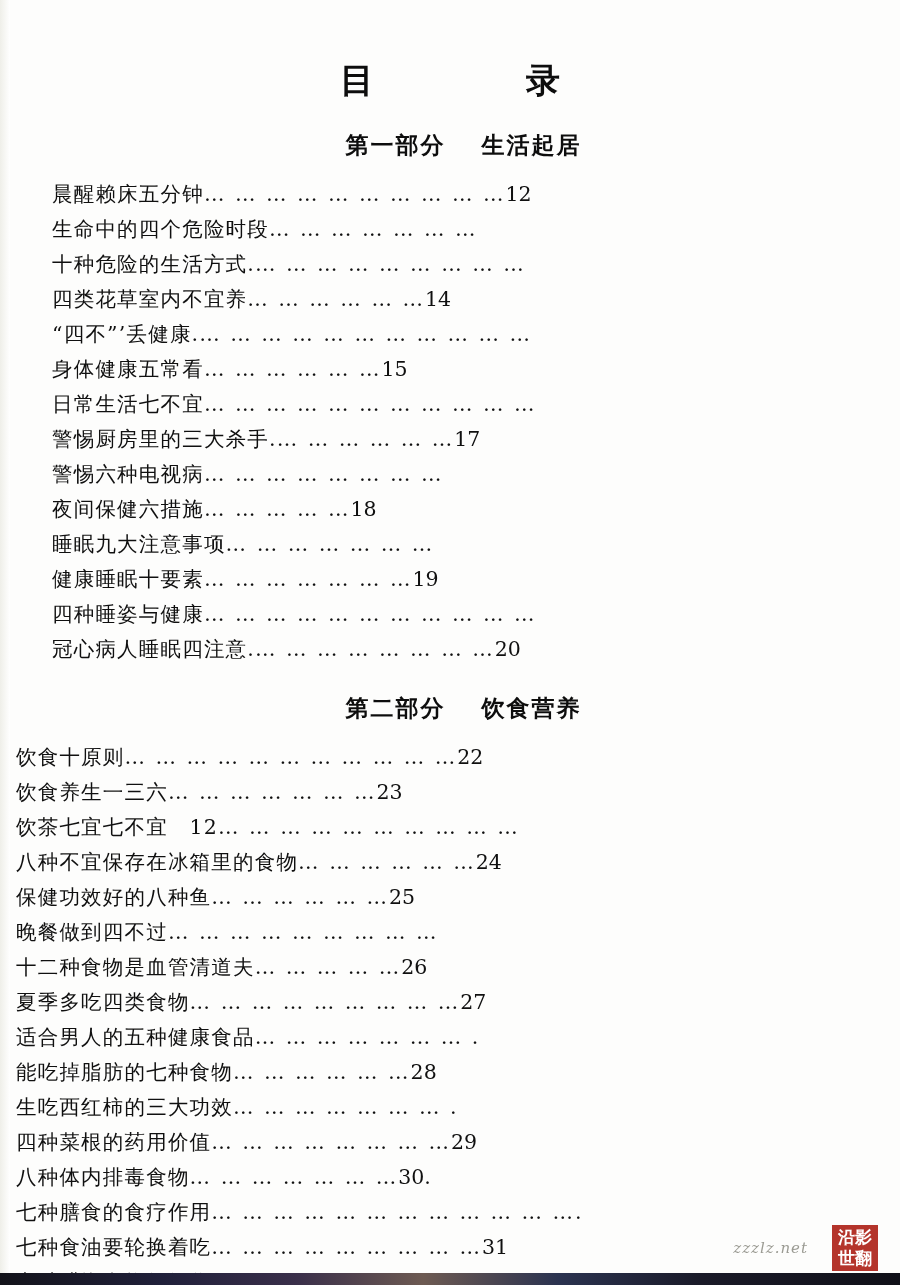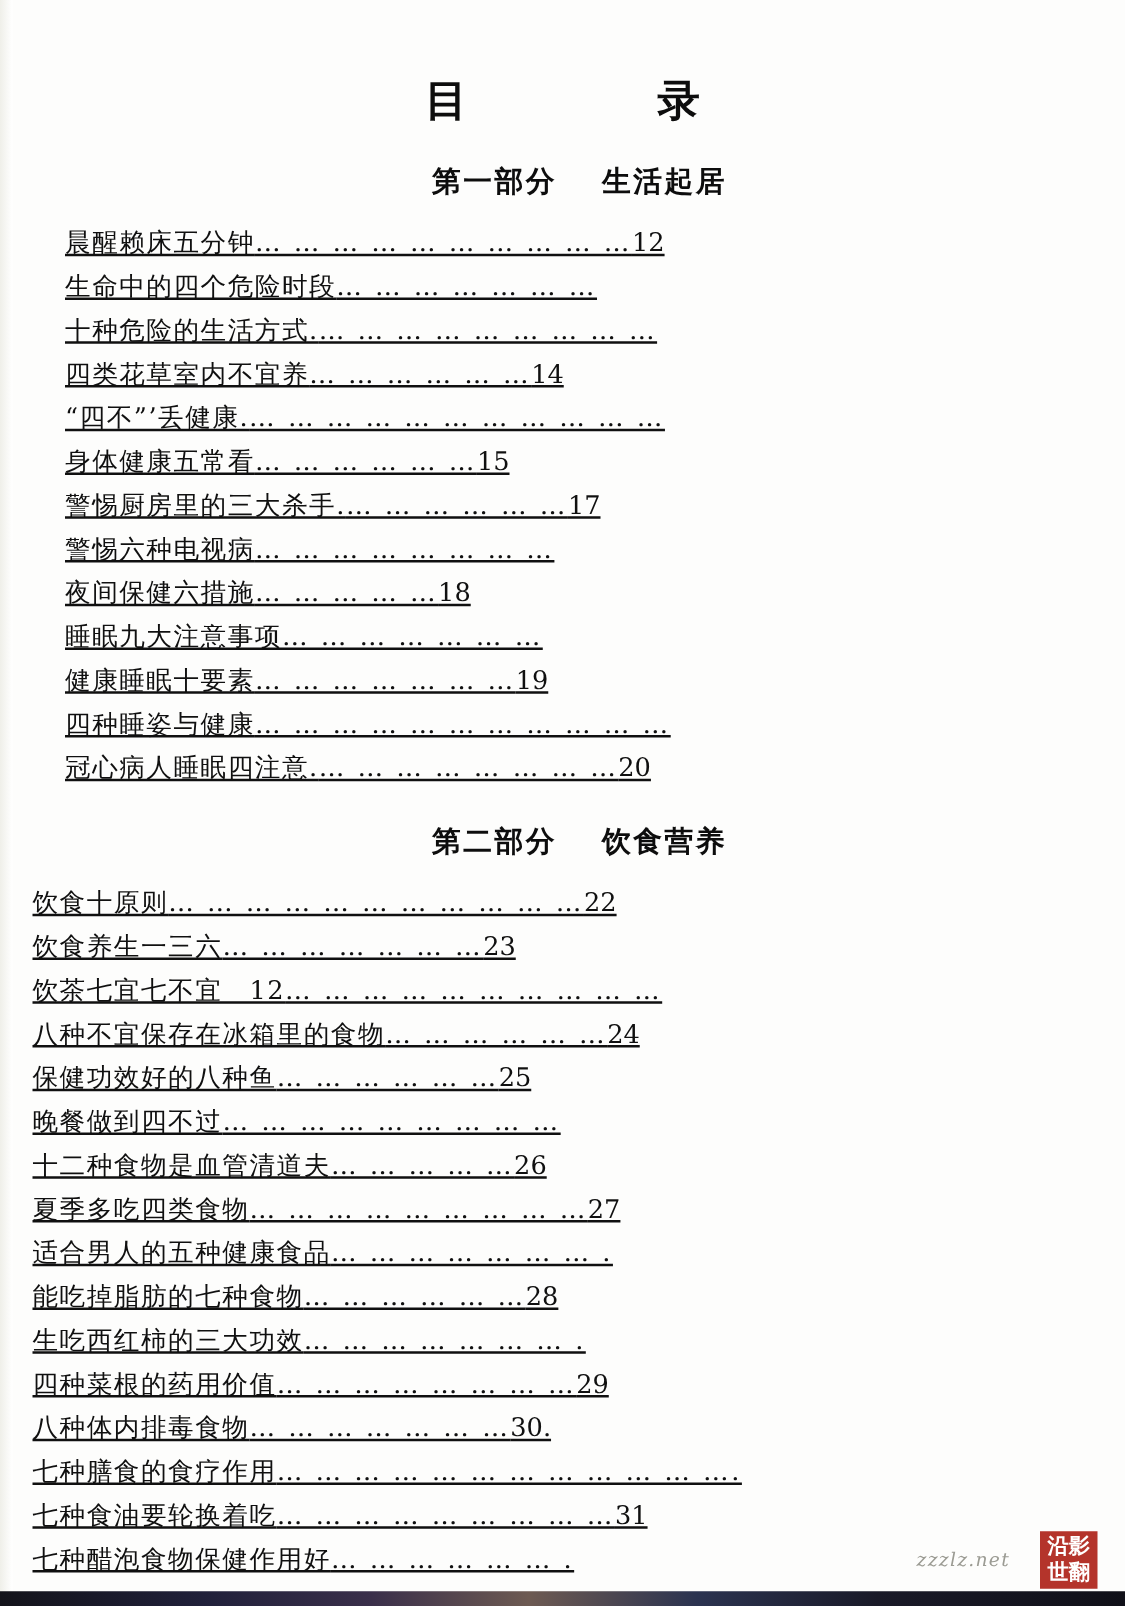--- a/index.html
+++ b/index.html
@@ -49,24 +49,23 @@
     list-style: none;
     margin: 0;
     padding: 0 0 0 0;
   }
   .toc-item {
     font-size: 20.5px;
     line-height: 35px;
     white-space: nowrap;
     color: #101010;
     letter-spacing: 1.2px;
-    text-decoration: underline;
   }
   .part-one .toc-item { padding-left: 52px; }
-  .part-two .toc-item { padding-left: 26px; }
+  .part-two .toc-item { padding-left: 16px; }
   .toc-item .leader {
     letter-spacing: 2px;
   }
   .toc-item .pg {
     letter-spacing: 0px;
   }
   .watermark-text {
     position: absolute;
     right: 92px;
     bottom: 28px;
@@ -121,20 +120,21 @@
     <span>第一部分</span><span class="sep"></span><span>生活起居</span>
   </div>
 
   <ul class="toc-list part-one">
     <li class="toc-item"><span>晨醒赖床五分钟</span><span class="leader">… … … … … … … … … …</span><span class="pg">12</span></li>
     <li class="toc-item"><span>生命中的四个危险时段</span><span class="leader">… … … … … … …</span><span class="pg"></span></li>
     <li class="toc-item"><span>十种危险的生活方式.</span><span class="leader">… … … … … … … … …</span><span class="pg"></span></li>
     <li class="toc-item"><span>四类花草室内不宜养</span><span class="leader">… … … … … …</span><span class="pg">14</span></li>
     <li class="toc-item"><span>“四不”’丢健康.</span><span class="leader">… … … … … … … … … … …</span><span class="pg"></span></li>
     <li class="toc-item"><span>身体健康五常看</span><span class="leader">… … … … … …</span><span class="pg">15</span></li>
+    <li class="toc-item"><span>日常生活七不宜</span><span class="leader">… … … … … … … … … … …</span><span class="pg"></span></li>
     <li class="toc-item"><span>警惕厨房里的三大杀手.</span><span class="leader">… … … … … …</span><span class="pg">17</span></li>
     <li class="toc-item"><span>警惕六种电视病</span><span class="leader">… … … … … … … …</span><span class="pg"></span></li>
     <li class="toc-item"><span>夜间保健六措施</span><span class="leader">… … … … …</span><span class="pg">18</span></li>
     <li class="toc-item"><span>睡眠九大注意事项</span><span class="leader">… … … … … … …</span><span class="pg"></span></li>
     <li class="toc-item"><span>健康睡眠十要素</span><span class="leader">… … … … … … …</span><span class="pg">19</span></li>
     <li class="toc-item"><span>四种睡姿与健康</span><span class="leader">… … … … … … … … … … …</span><span class="pg"></span></li>
     <li class="toc-item"><span>冠心病人睡眠四注意.</span><span class="leader">… … … … … … … …</span><span class="pg">20</span></li>
   </ul>
 
   <div class="section-heading">

